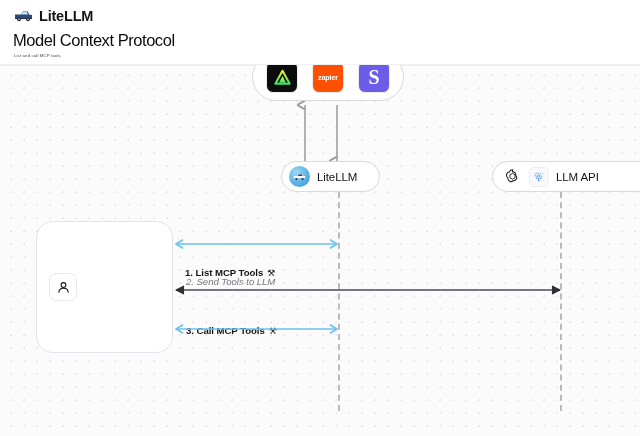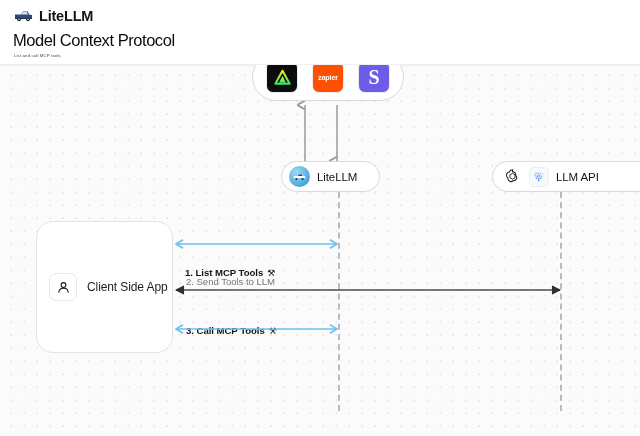--- a/index.html
+++ b/index.html
@@ -220,21 +220,21 @@
     position: absolute;
     font-size: 9.6px;
     font-weight: 600;
     color: #141414;
     letter-spacing: -0.05px;
     white-space: nowrap;
     display: flex;
     align-items: center;
     gap: 4px;
   }
-  .msg-label.muted { color: #77777f; font-weight: 500; }
+  .msg-label.muted { color: #77777f; font-weight: 500; font-style: italic; }
   .tool-glyph {
     font-size: 9px;
     color: #111;
     font-family: "DejaVu Sans", sans-serif;
   }
 </style>
 </head>
 <body>
 
 <div class="topbar">
@@ -339,21 +339,20 @@
     <span class="node-text">LLM API</span>
   </div>
 
   <div class="node" id="client-node">
     <span class="client-avatar">
       <svg width="15" height="15" viewBox="0 0 24 24" xmlns="http://www.w3.org/2000/svg">
         <circle cx="12" cy="8" r="3.8" fill="none" stroke="#14141a" stroke-width="1.7"></circle>
         <path d="M4.6 19.4c0-4.0 3.3-6.2 7.4-6.2s7.4 2.2 7.4 6.2" fill="none" stroke="#14141a" stroke-width="1.7" stroke-linecap="round"></path>
       </svg>
     </span>
-    <span class="client-text">Client Side App</span>
   </div>
 
   <div class="msg-label" style="left:185px; top:166px;margin-top:36px;">
     <span>1. List MCP Tools</span>
     <span class="tool-glyph">⚒</span>
   </div>
   <svg class="arrow-svg" style="left:172px; top:172px;" width="172" height="14">
     <defs>
       <marker id="blue-l" markerWidth="8" markerHeight="8" refX="1.2" refY="4" orient="auto">
         <path d="M6.6,0.8 L1.2,4 L6.6,7.2" fill="none" stroke="#6ec1ef" stroke-width="1.3" stroke-linejoin="round"></path>

